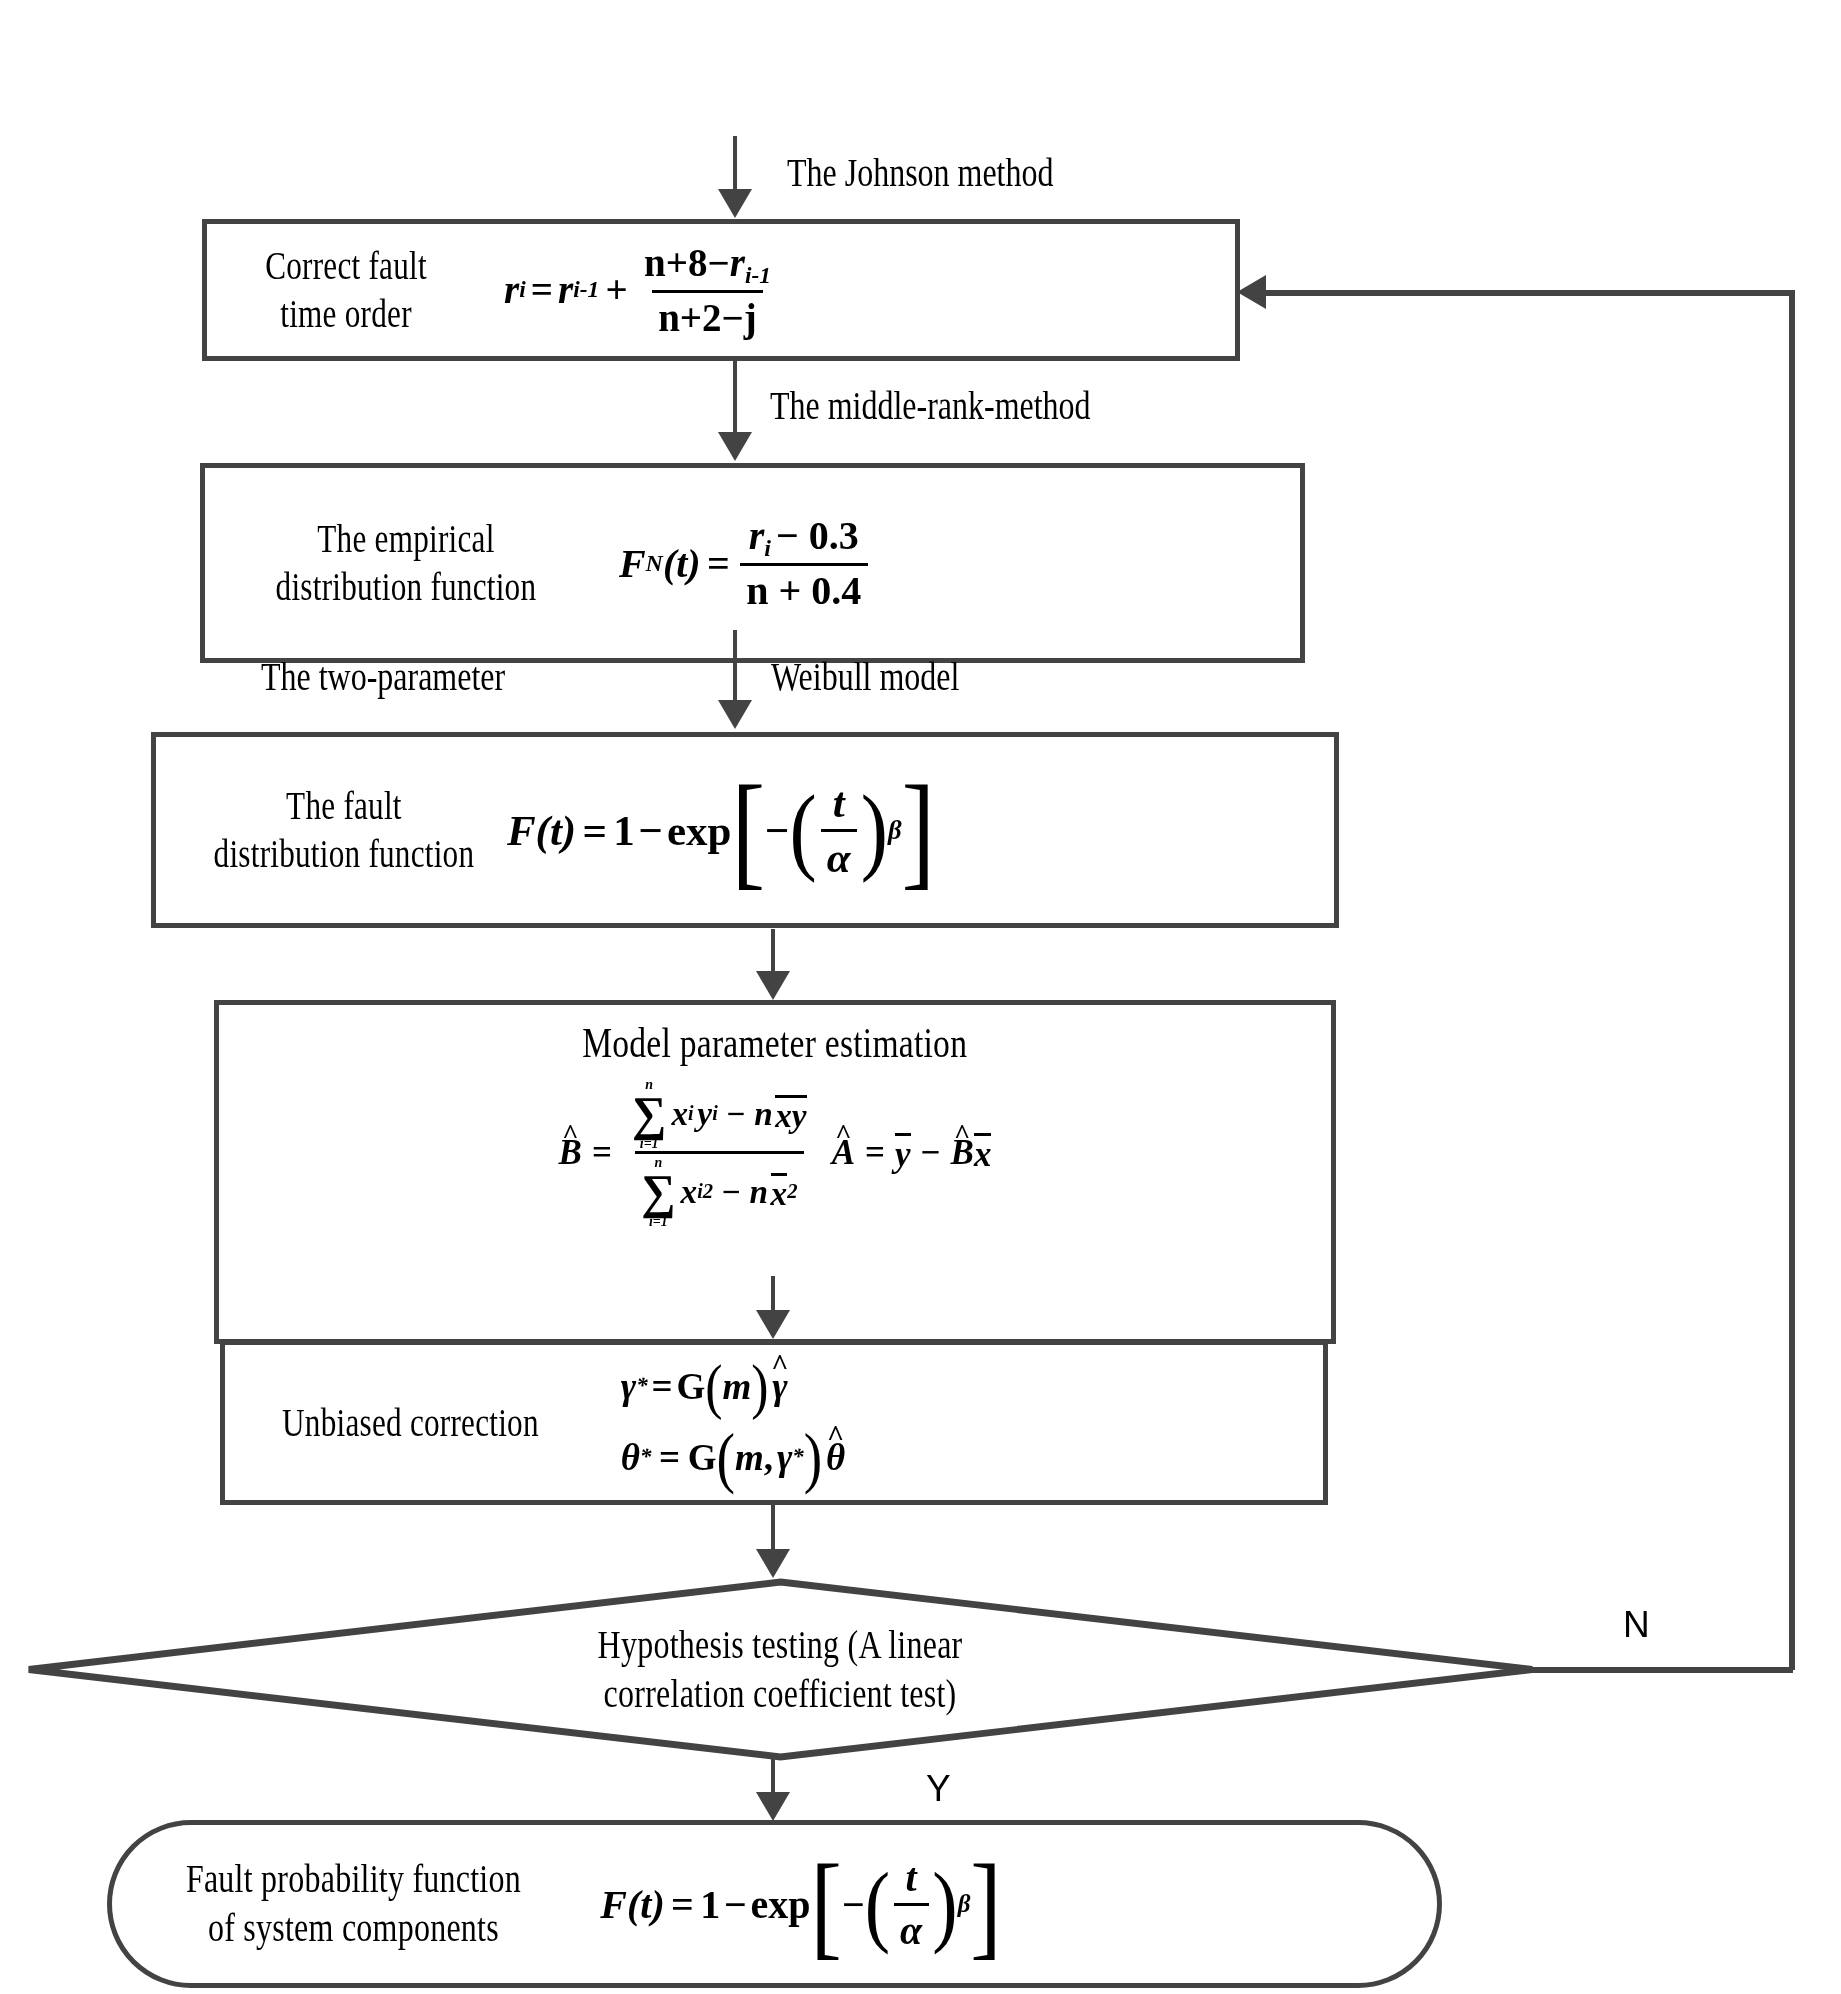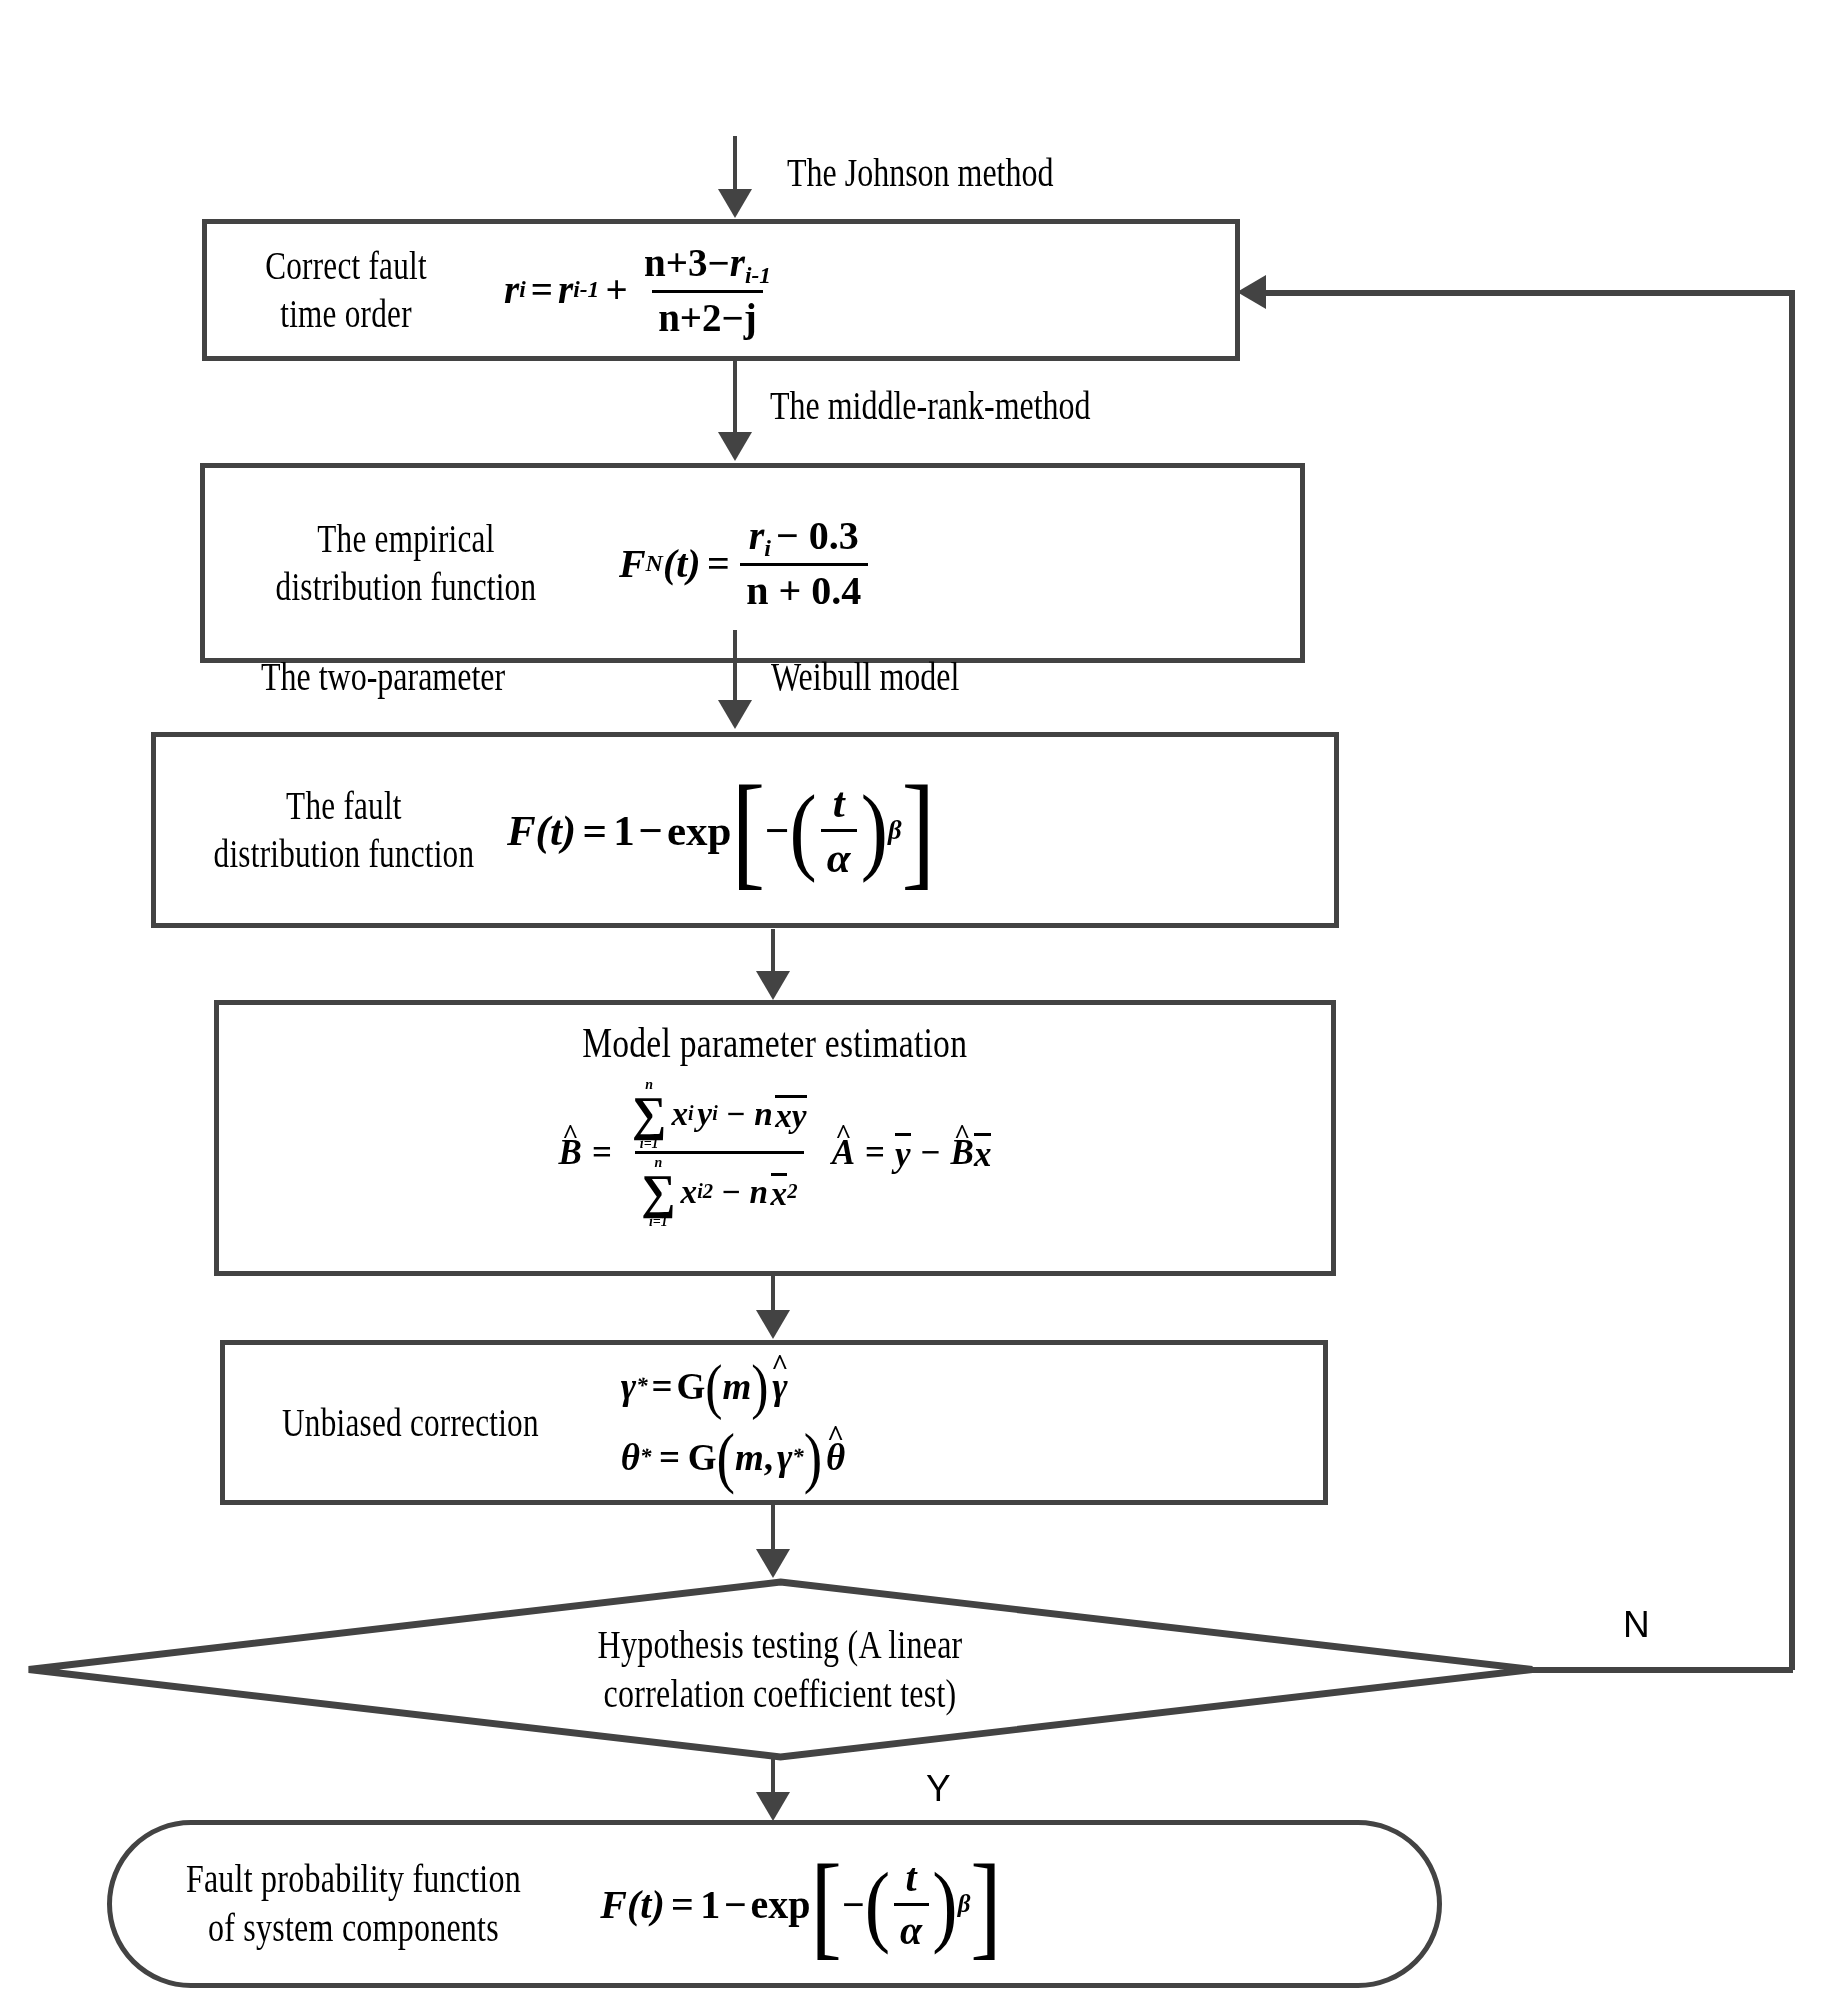--- a/index.html
+++ b/index.html
@@ -89,21 +89,21 @@
       </div>
       <div class="math" style="font-size:39px;margin-left:57px;">
         <span>r</span>
           <sub>i</sub>
         <span class="m-up" style="margin:0 5px;">=</span>
         <span>r</span>
           <sub>i-1</sub>
         <span class="m-up" style="margin:0 6.3px;">+</span>
         <span class="frac">
           <span class="num">
-            <span class="m-up">n+3</span><span class="m-up">−</span><span>r</span><sub>i-1</sub>
+            <span class="m-up">n+8</span><span class="m-up">−</span><span>r</span><sub>i-1</sub>
           </span>
           <span class="den m-up">n+2−j</span>
         </span>
       </div>
     </div>
   </div>
 
   <div class="vline" style="left:733px;top:361px;height:72px;"></div>
   <div class="arrow-down" style="left:718px;top:432px;"></div>
   <div class="edge-label" style="left:770px;top:383px;">The middle-rank-method</div>
@@ -156,21 +156,21 @@
         <span class="paren">)</span>
           <sup>β</sup>
         <span class="bigbr">]</span>
       </div>
     </div>
   </div>
 
   <div class="vline" style="left:771px;top:929px;height:44px;"></div>
   <div class="arrow-down" style="left:756px;top:971px;"></div>
 
-  <div class="node rect" style="left:214px;top:1000px;width:1122px;height:276px;">
+  <div class="node rect" style="left:214px;top:1000px;width:1122px;height:344px;">
     <div class="node-inner" style="flex-direction:column;justify-content:flex-start;padding-top:12.6px;">
       <div class="label" style="font-size:42px;margin-bottom:3.8px;">Model parameter estimation</div>
       <div class="math" style="font-size:35px;margin-top:5px;">
         <span class="hatwrap"><span class="hat">^</span><span>B</span></span>
         <span class="m-up" style="margin:0 10px;">=</span>
         <span class="frac" style="font-size:0.95em;">
           <span class="num" style="display:inline-flex;align-items:center;">
             <span class="sigma">
               <span class="lim">n</span>
               <span class="sym">∑</span>

